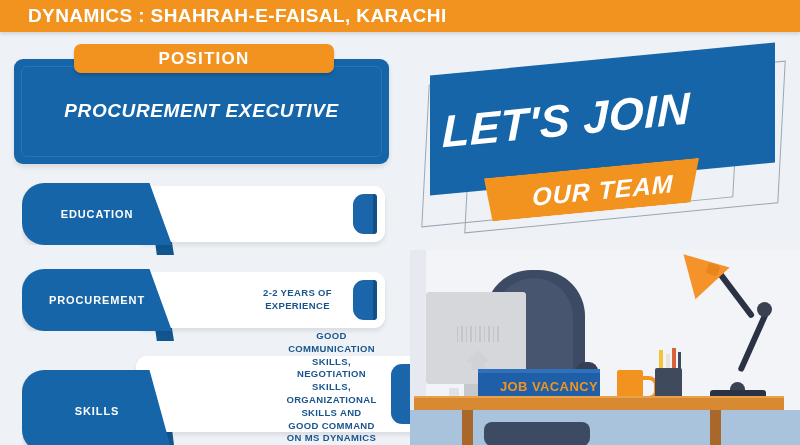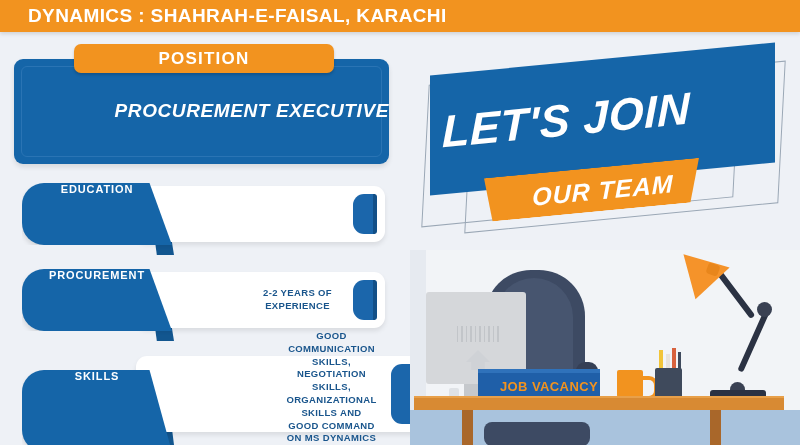--- a/index.html
+++ b/index.html
@@ -34,21 +34,21 @@
     border:1px solid #2a74b4;border-radius:6px;pointer-events:none;
   }
   .pos-tab{
     position:absolute;left:74px;top:44px;width:260px;height:29px;
     background:#f2931f;border-radius:7px;
     box-shadow:0 2px 3px rgba(0,0,0,.18);
     display:flex;align-items:center;justify-content:center;
   }
   .pos-tab span{color:#fff;font-size:17px;font-weight:bold;letter-spacing:1.2px;}
   .pos-title{
-    position:absolute;left:14px;top:100px;width:375px;text-align:right;
+    position:absolute;left:14px;top:100px;width:375px;text-align:center;
     color:#ffffff;font-size:19px;font-weight:bold;font-style:italic;letter-spacing:.6px;
   }
 
   
   .row{position:absolute;left:0;}
   .row-white{
     position:absolute;background:#ffffff;border-radius:11px;
     box-shadow:0 3px 5px rgba(0,0,0,.09);
   }
   .row-white-accent{
@@ -62,21 +62,21 @@
   .row-text{
     position:absolute;left:120px;right:46px;top:0;bottom:0;
     display:flex;align-items:center;justify-content:center;text-align:center;
     color:#19558c;font-size:9.5px;font-weight:bold;letter-spacing:.35px;line-height:1.35;
   }
   .row-text .big{font-size:13.5px;letter-spacing:.6px;display:block;}
   .row-tab{
     position:absolute;background:#1565a8;
     border-radius:22px 0 0 22px;
     box-shadow:0 3px 5px rgba(0,0,0,.12);
-    display:flex;justify-content:center;
+    display:flex;align-items:center;justify-content:center;
   }
   .row-tab-fold{
     position:absolute;background:#12568f;
   }
   .row-tab span{
     color:#ffffff;font-size:11px;font-weight:bold;letter-spacing:.9px;
     position:relative;z-index:3;
   }
 
   

